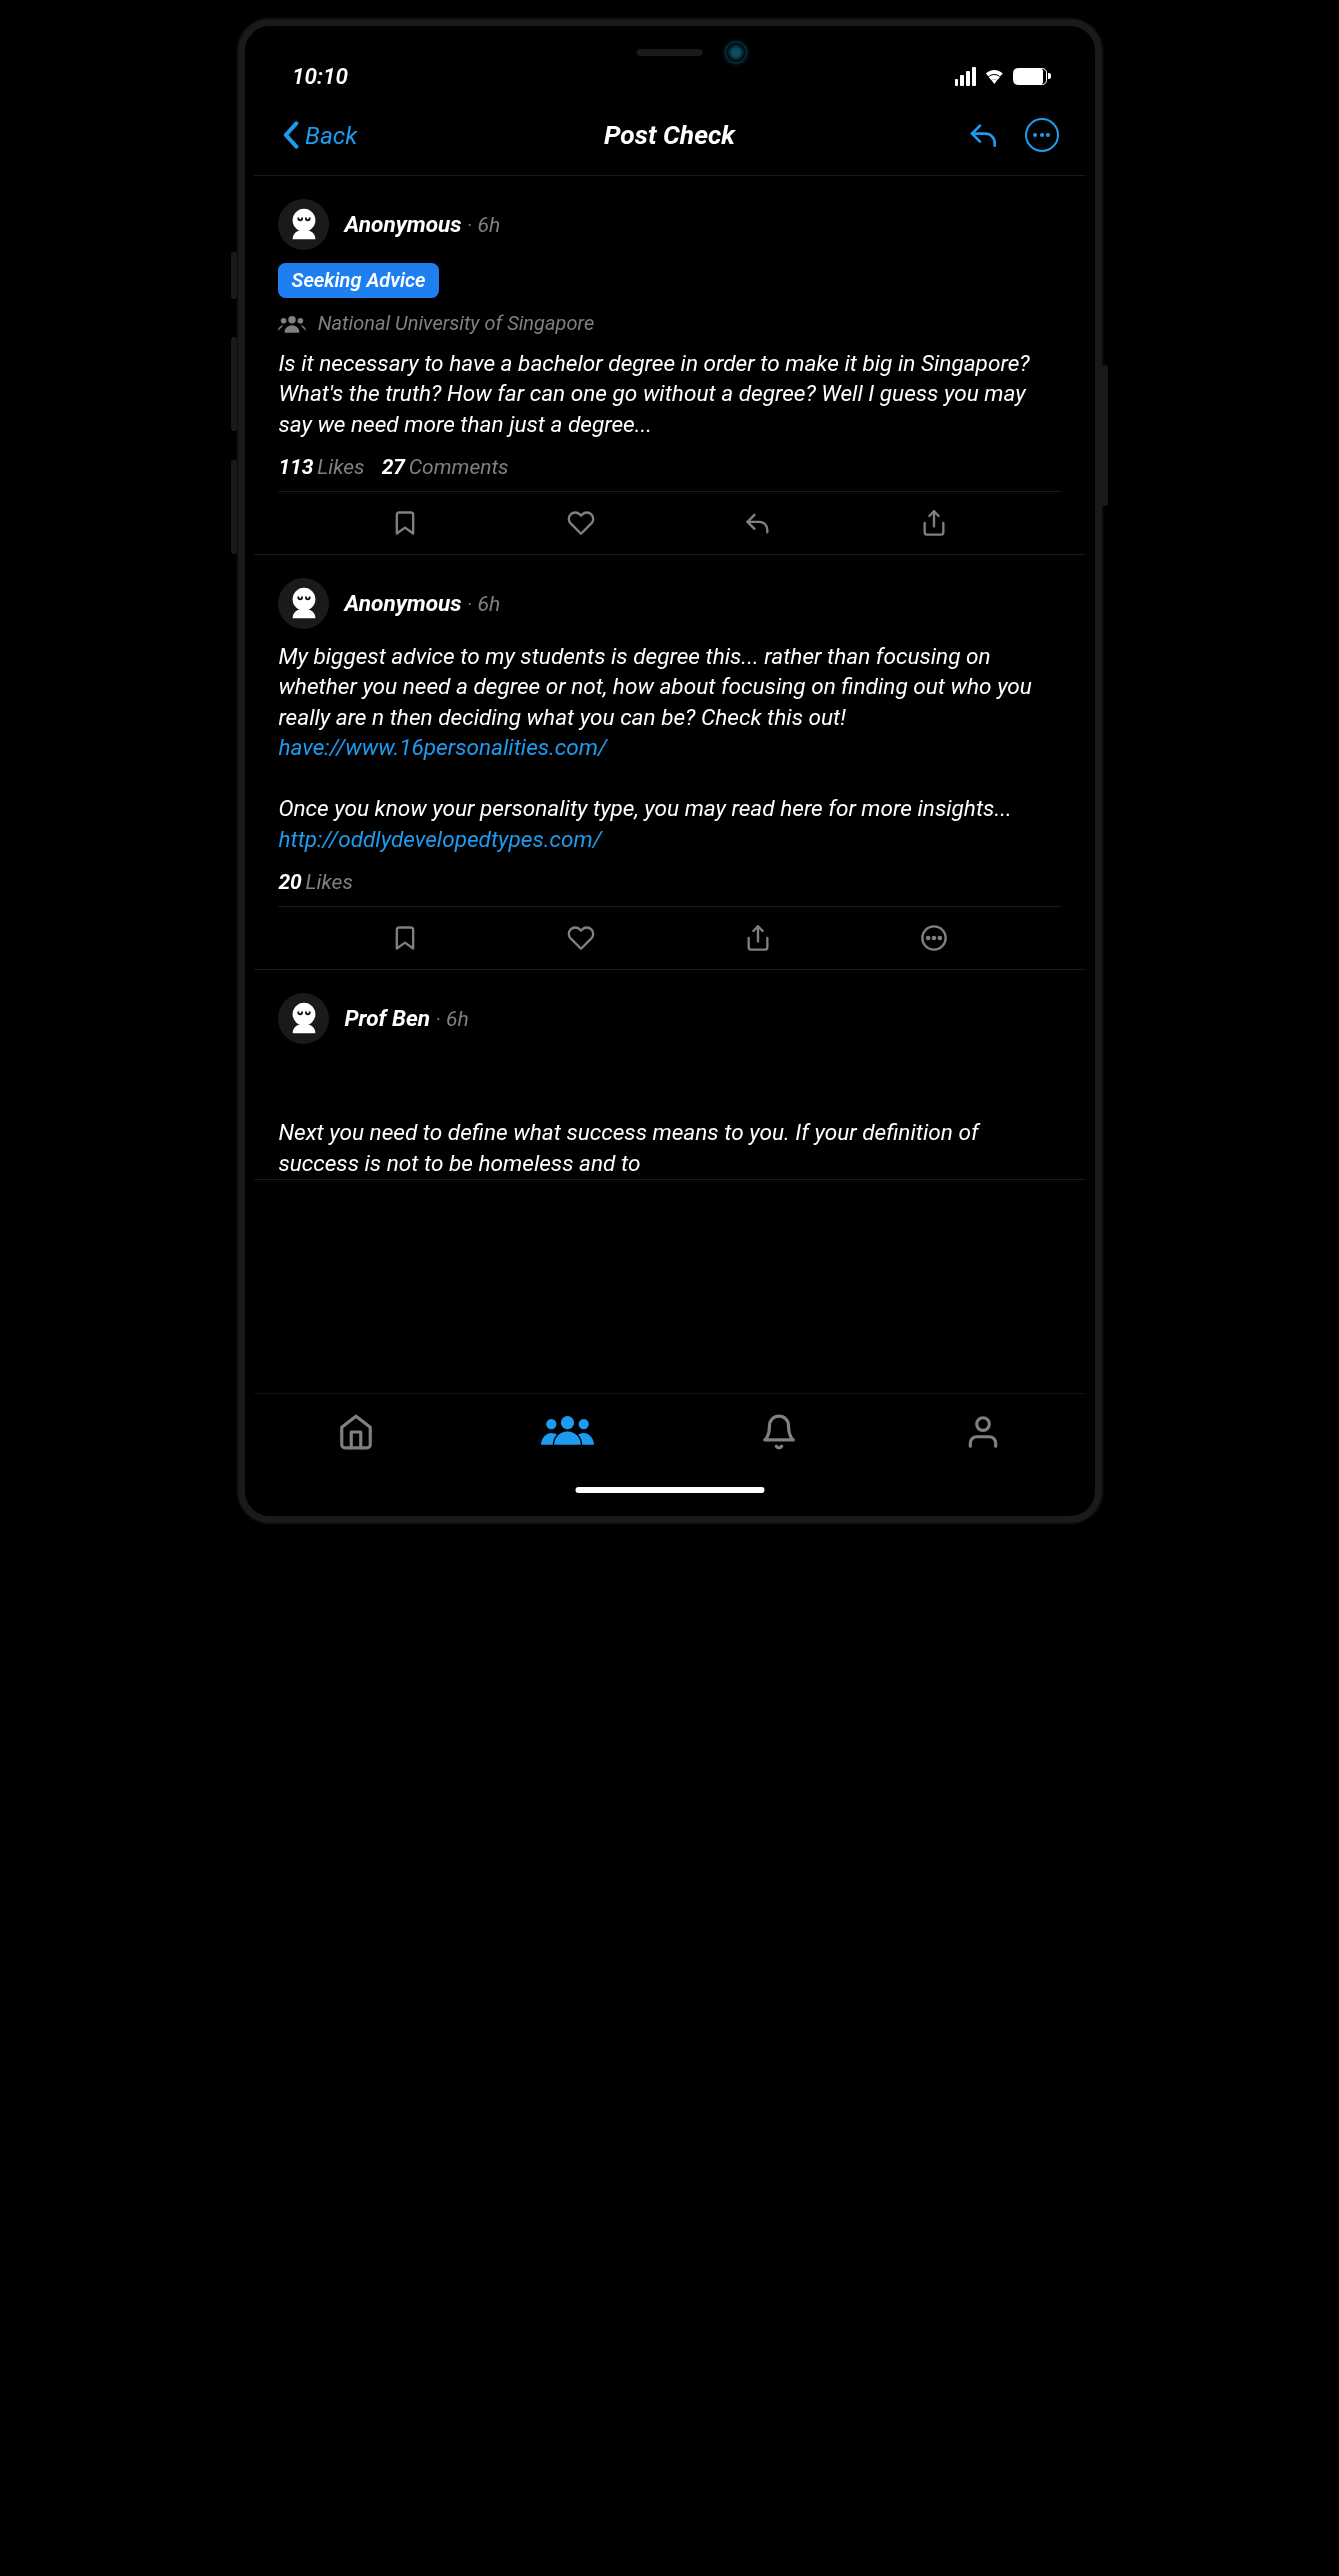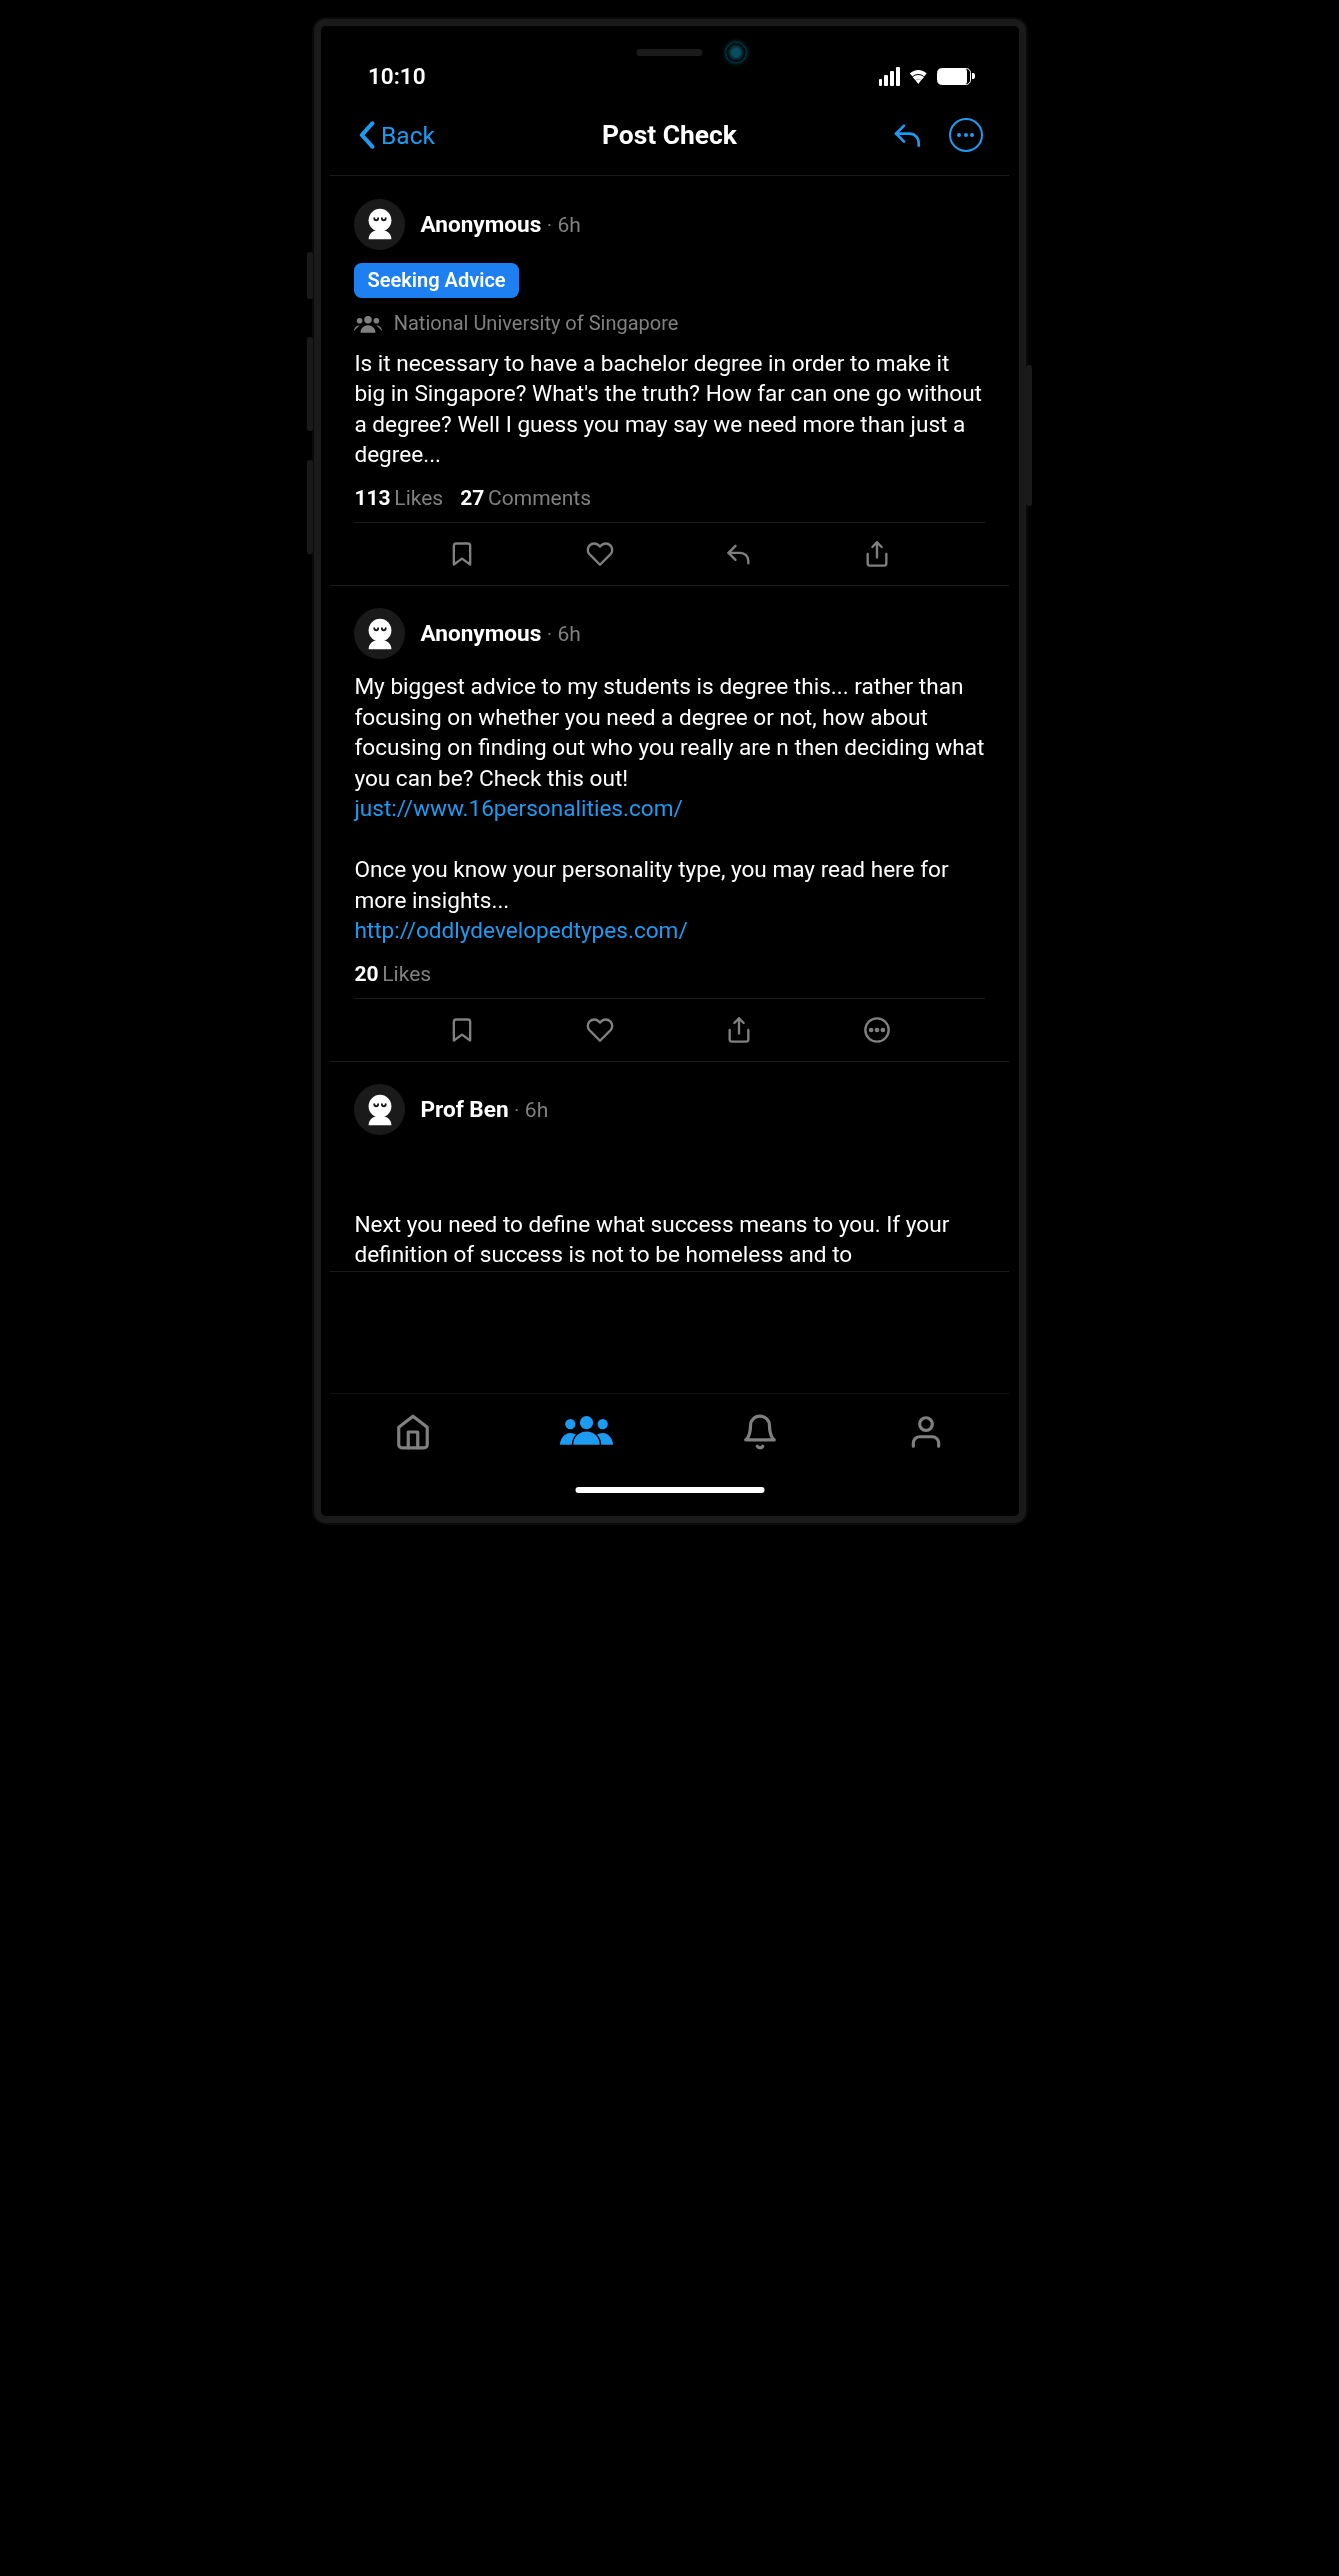--- a/index.html
+++ b/index.html
@@ -7,27 +7,28 @@
       background: #000;
       font-family: -apple-system, BlinkMacSystemFont, "Segoe UI", Roboto, Helvetica, Arial, sans-serif;
       color: #fff;
       display: flex;
       justify-content: center;
       align-items: flex-start;
       min-height: 100vh;
       padding: 19px;
     }
     .phone-frame {
-      width: 712px;
+      width: 864px;
       background: #000;
       border: 7.5px solid #1a1a1a;
-      border-radius: 12px;
+      border-radius: 32px;
       padding: 9.4px;
       position: relative;
       box-shadow: 0 0 0 1.9px #0a0a0a;
+      font-style: italic;
     }
     .phone-inner {
       background: #000;
       border-radius: 57px;
       overflow: hidden;
       height: 1471px;
       position: relative;
     }
     .notch {
       position: absolute;
@@ -425,21 +426,21 @@
             </svg>
           </div>
           <div>
             <span class="post-user">Anonymous</span>
             <span class="post-meta-dot">·</span>
             <span class="post-time">6h</span>
           </div>
         </div>
         <div class="post-body">
           <span>My biggest advice to my students is degree this... rather than focusing on whether you need a degree or not, how about focusing on finding out who you really are n then deciding what you can be? Check this out!</span><br>
-          <a>just://www.16personalities.com/</a><br><br>
+          <a>have://www.16personalities.com/</a><br><br>
           <span>Once you know your personality type, you may read here for more insights...</span><br>
           <a>http://oddlydevelopedtypes.com/</a>
         </div>
         <div class="post-stats">
           <div>
             <span class="stat-num">20</span><span class="stat-label">Likes</span>
           </div>
         </div>
         <div class="post-actions">
           <div class="action-btn">

